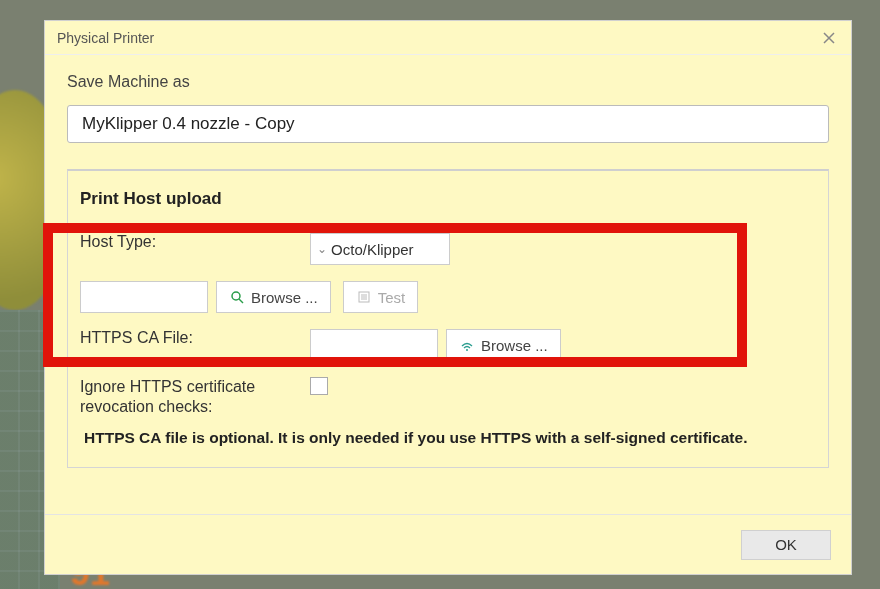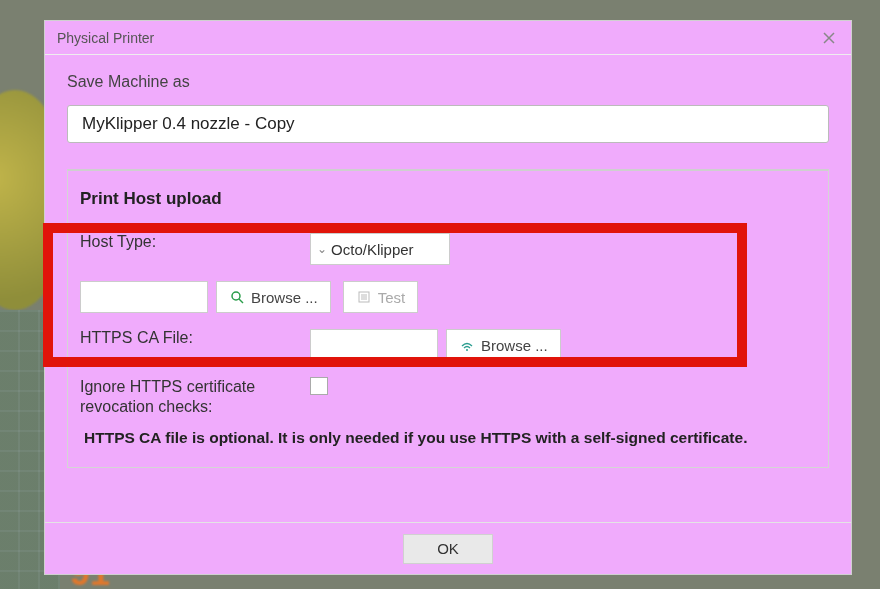--- a/index.html
+++ b/index.html
@@ -38,21 +38,21 @@
       font-weight: 700;
       color: #e0772c;
       filter: blur(1px);
     }
     .dialog {
       position: absolute;
       left: 44px;
       top: 20px;
       width: 808px;
       height: 555px;
-      background: #f0abfc;
+      background: #fef9c3;
       border: 1px solid #d0d0d0;
       display: flex;
       flex-direction: column;
     }
     .titlebar {
       height: 34px;
       display: flex;
       align-items: center;
       justify-content: space-between;
       padding: 0 12px;
@@ -170,25 +170,25 @@
       background: #fff;
     }
     .note {
       margin-top: 4px;
       font-size: 15.5px;
       font-weight: 700;
       color: #222;
       padding-left: 4px;
     }
     .footer {
-      height: 52px;
+      height: 60px;
       border-top: 1px solid #e4e4e4;
       display: flex;
       align-items: center;
-      justify-content: center;
+      justify-content: flex-end;
       padding: 16px 20px;
     }
     .ok-btn {
       width: 90px;
       height: 30px;
       background: #e9e9e9;
       border: 1px solid #d0d0d0;
       font-size: 15px;
       color: #333;
       cursor: pointer;

